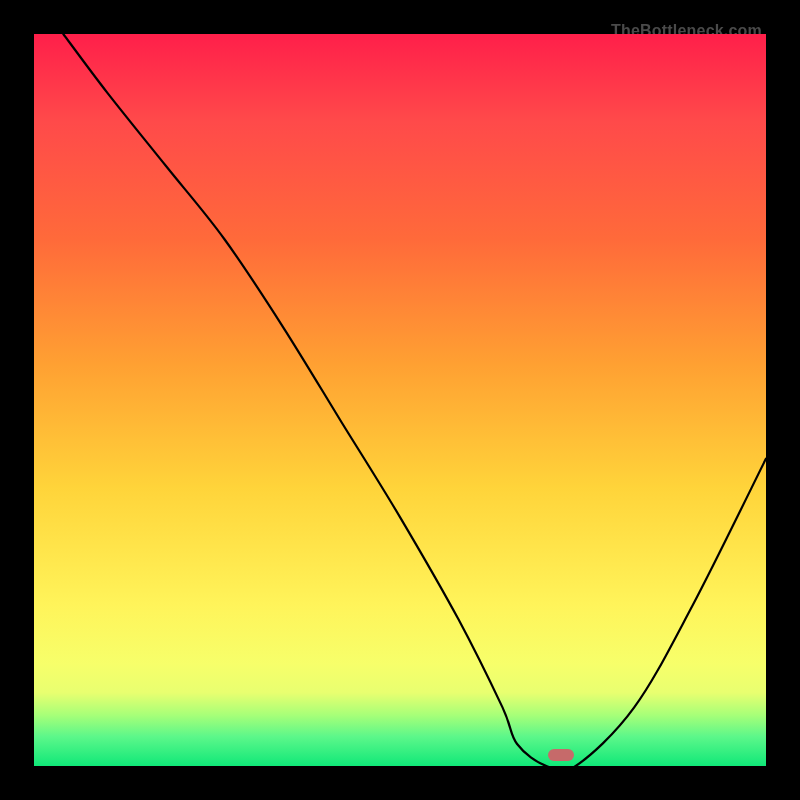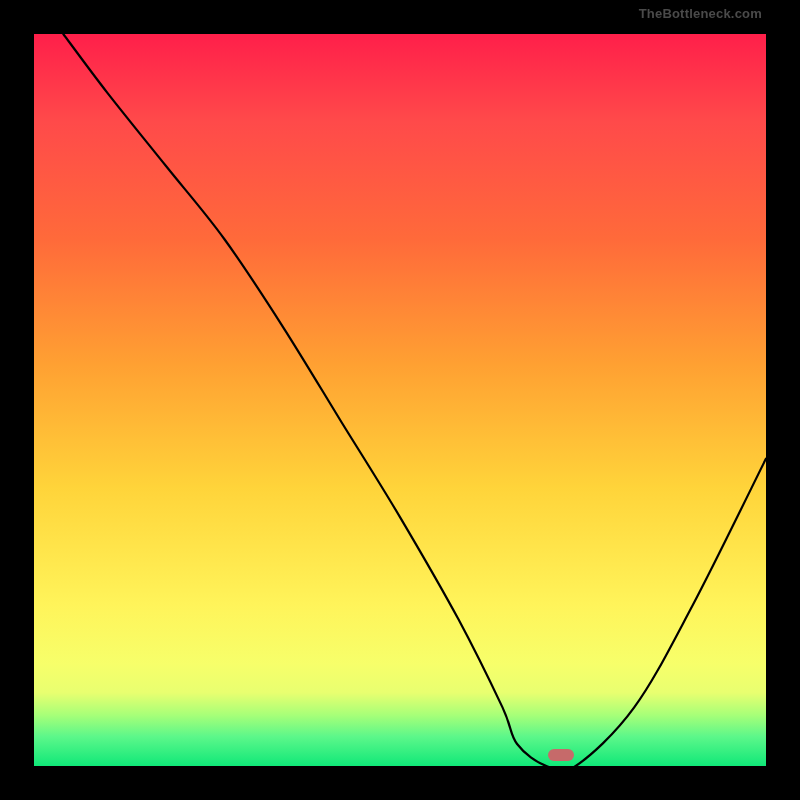--- a/index.html
+++ b/index.html
@@ -33,24 +33,24 @@
       #fff45a 78%,
       #f7ff6a 86%,
       #e8ff70 90%,
       #a8ff78 93%,
       #5cf78a 96%,
       #10e878 100%
     );
   }
   .watermark {
     position: absolute;
-    top: 6px;
+    top: 22px;
     right: 38px;
     font-family: Arial, Helvetica, sans-serif;
-    font-size: 13px;
+    font-size: 16px;
     font-weight: 600;
     color: #4a4a4a;
     letter-spacing: 0.2px;
   }
   svg.curve {
     position: absolute;
     left: 0;
     top: 0;
   }
   .marker {

